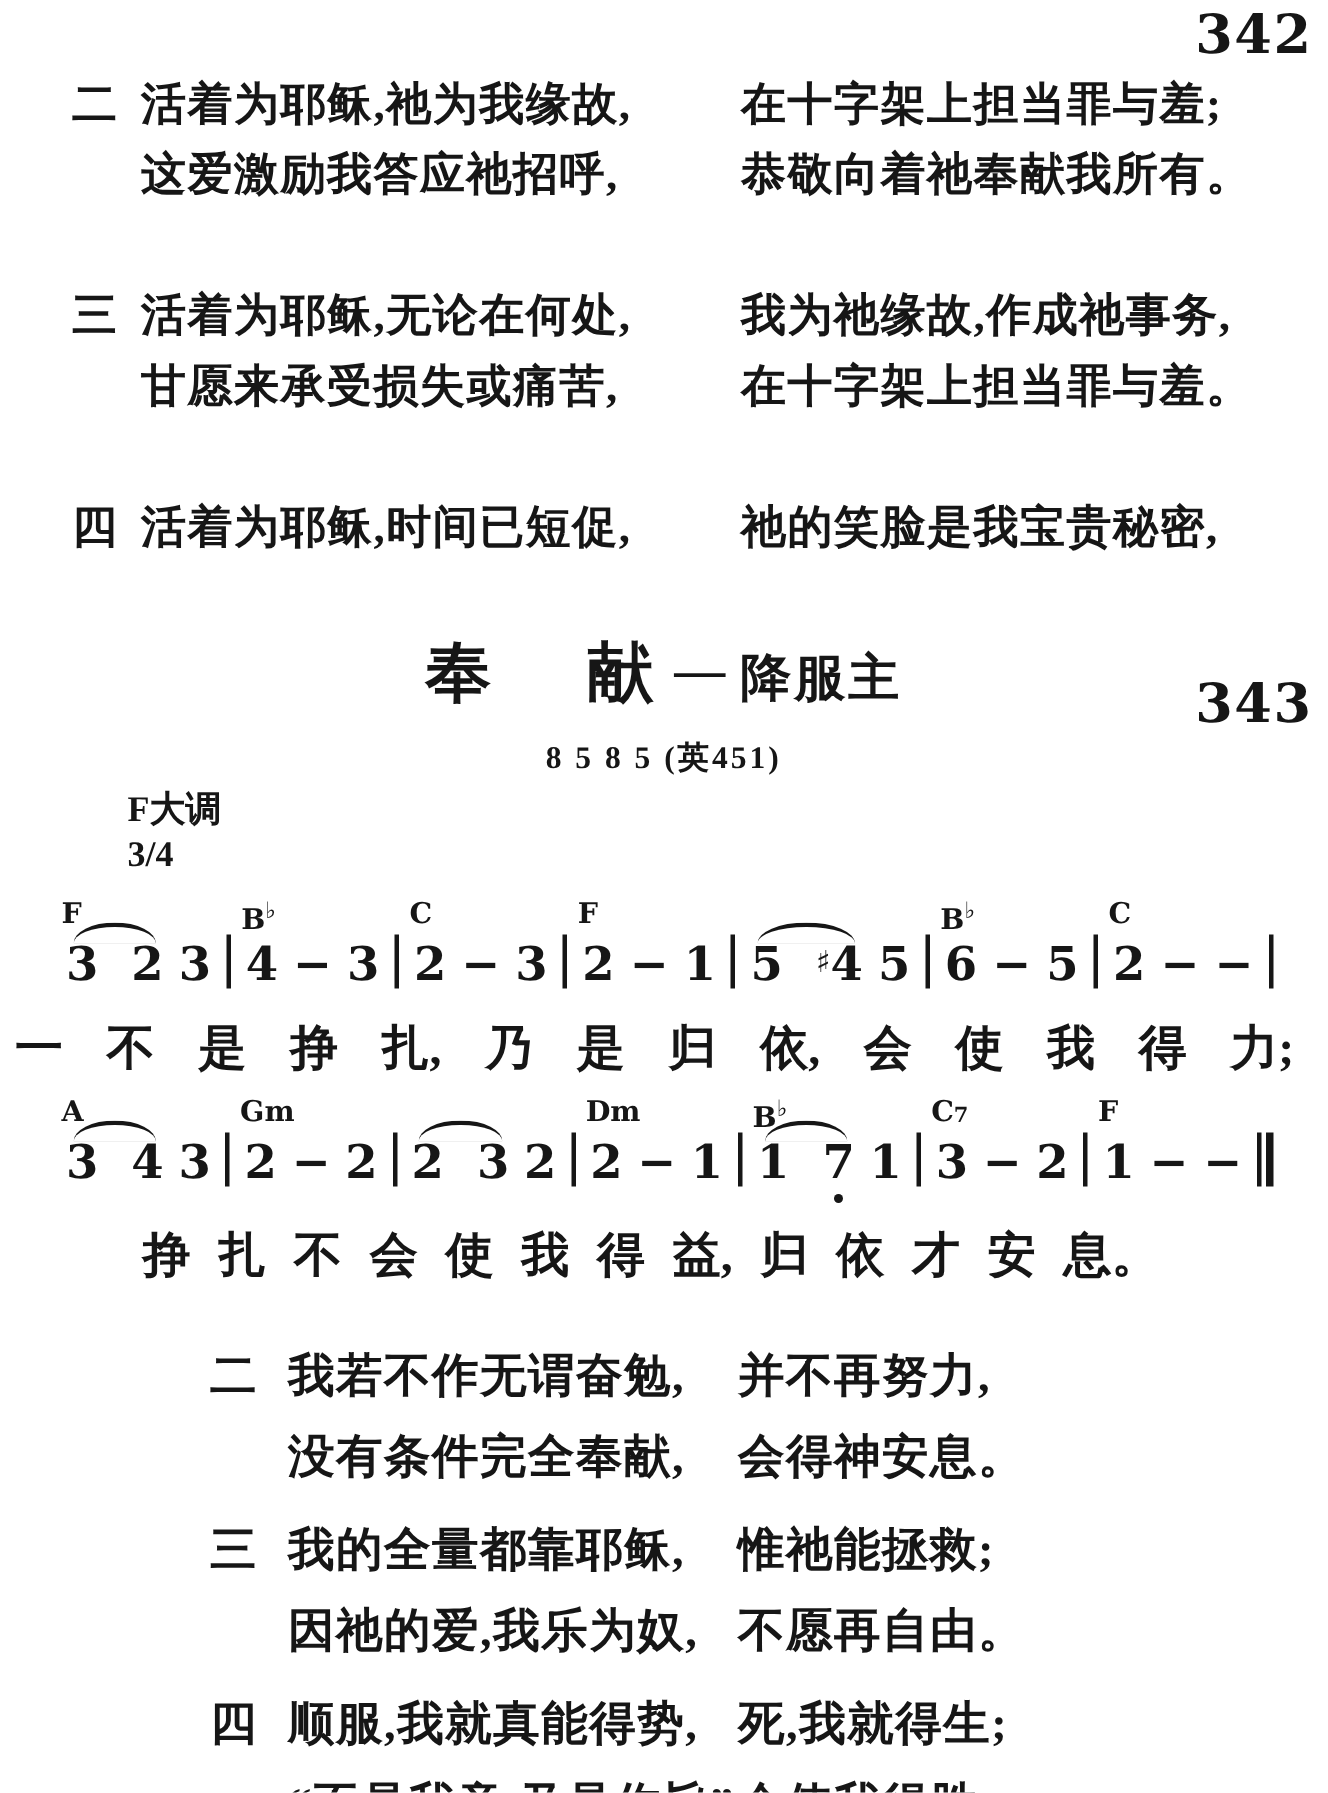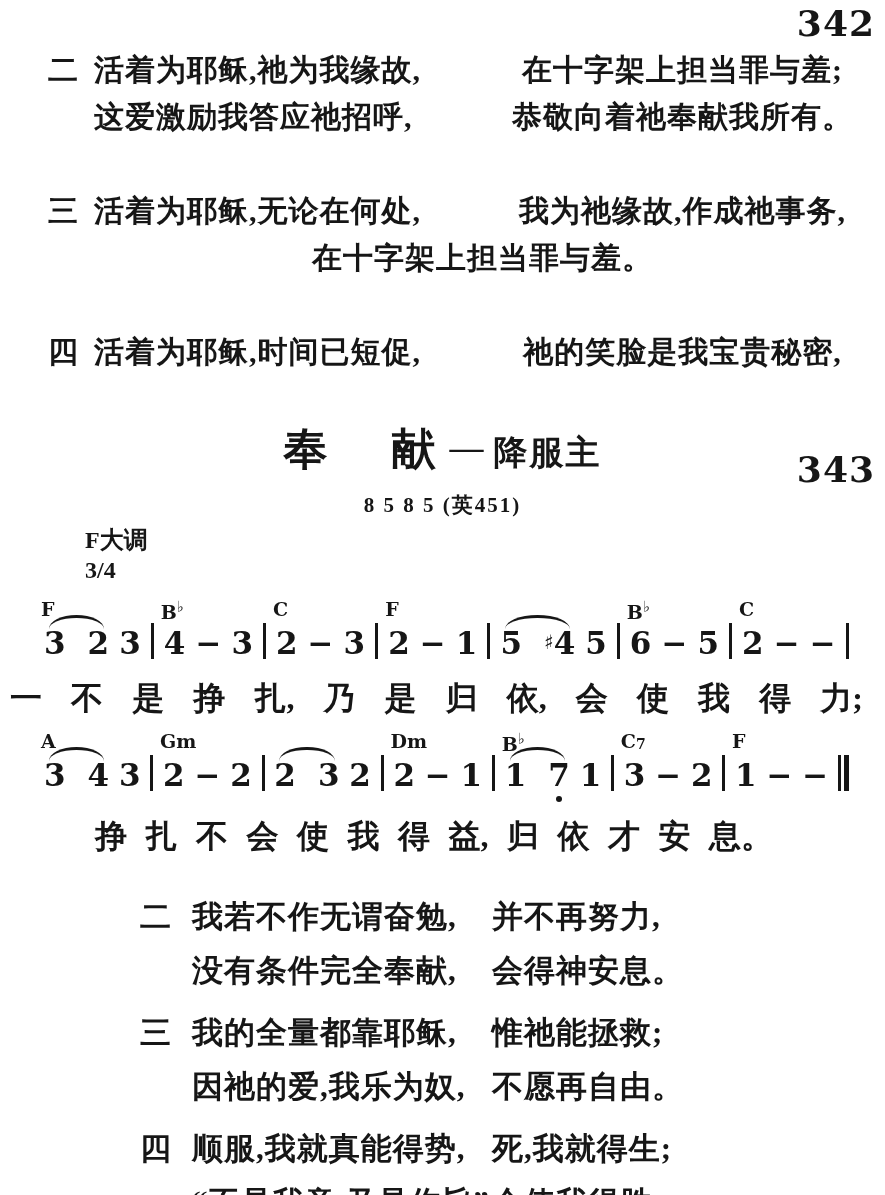--- a/index.html
+++ b/index.html
@@ -13,21 +13,21 @@
   .pagenum{position:absolute;right:10px;font-weight:bold;font-size:36px;
            font-family:"DejaVu Serif",serif;letter-spacing:1px;}
   #pn342{top:2px;}
   #pn343{top:448px;}
   
   #v342{margin:46px 14px 0 48px;font-size:30px;font-weight:bold;}
   #v342 .verse{margin-bottom:47px;}
   #v342 .vrow{display:flex;line-height:47px;white-space:nowrap;}
   #v342 .vnum{width:46px;flex:none;}
   #v342 .vleft{width:400px;flex:none;letter-spacing:1px;}
-  #v342 .vright{flex:1;letter-spacing:1px;text-align:center;}
+  #v342 .vright{flex:1;letter-spacing:1px;}
   
   #title343{text-align:center;margin-top:20px;line-height:52px;white-space:nowrap;}
   .title-main{font-size:44px;font-weight:bold;letter-spacing:10px;}
   .title-dash{font-size:34px;font-weight:bold;margin:0 6px 0 0;vertical-align:5px;}
   .title-sub{font-size:34px;font-weight:bold;letter-spacing:2px;}
   #meter{text-align:center;font-size:21px;font-weight:bold;margin-top:6px;letter-spacing:2px;}
   #keytime{display:flex;justify-content:space-between;margin:6px 62px 0 85px;
            font-size:24px;font-weight:bold;line-height:30px;flex-direction:column;}
   
   .music{display:flex;align-items:flex-end;justify-content:space-between;
@@ -77,20 +77,21 @@
       </div>
     </div>
     <div class="verse">
       <div class="vrow">
         <span class="vnum">三</span>
         <span class="vleft">活着为耶稣,无论在何处,</span>
         <span class="vright">我为祂缘故,作成祂事务,</span>
       </div>
       <div class="vrow">
         <span class="vnum"></span>
+        <span class="vleft">甘愿来承受损失或痛苦,</span>
         <span class="vright">在十字架上担当罪与羞。</span>
       </div>
     </div>
     <div class="verse">
       <div class="vrow">
         <span class="vnum">四</span>
         <span class="vleft">活着为耶稣,时间已短促,</span>
         <span class="vright">祂的笑脸是我宝贵秘密,</span>
       </div>
     </div>

